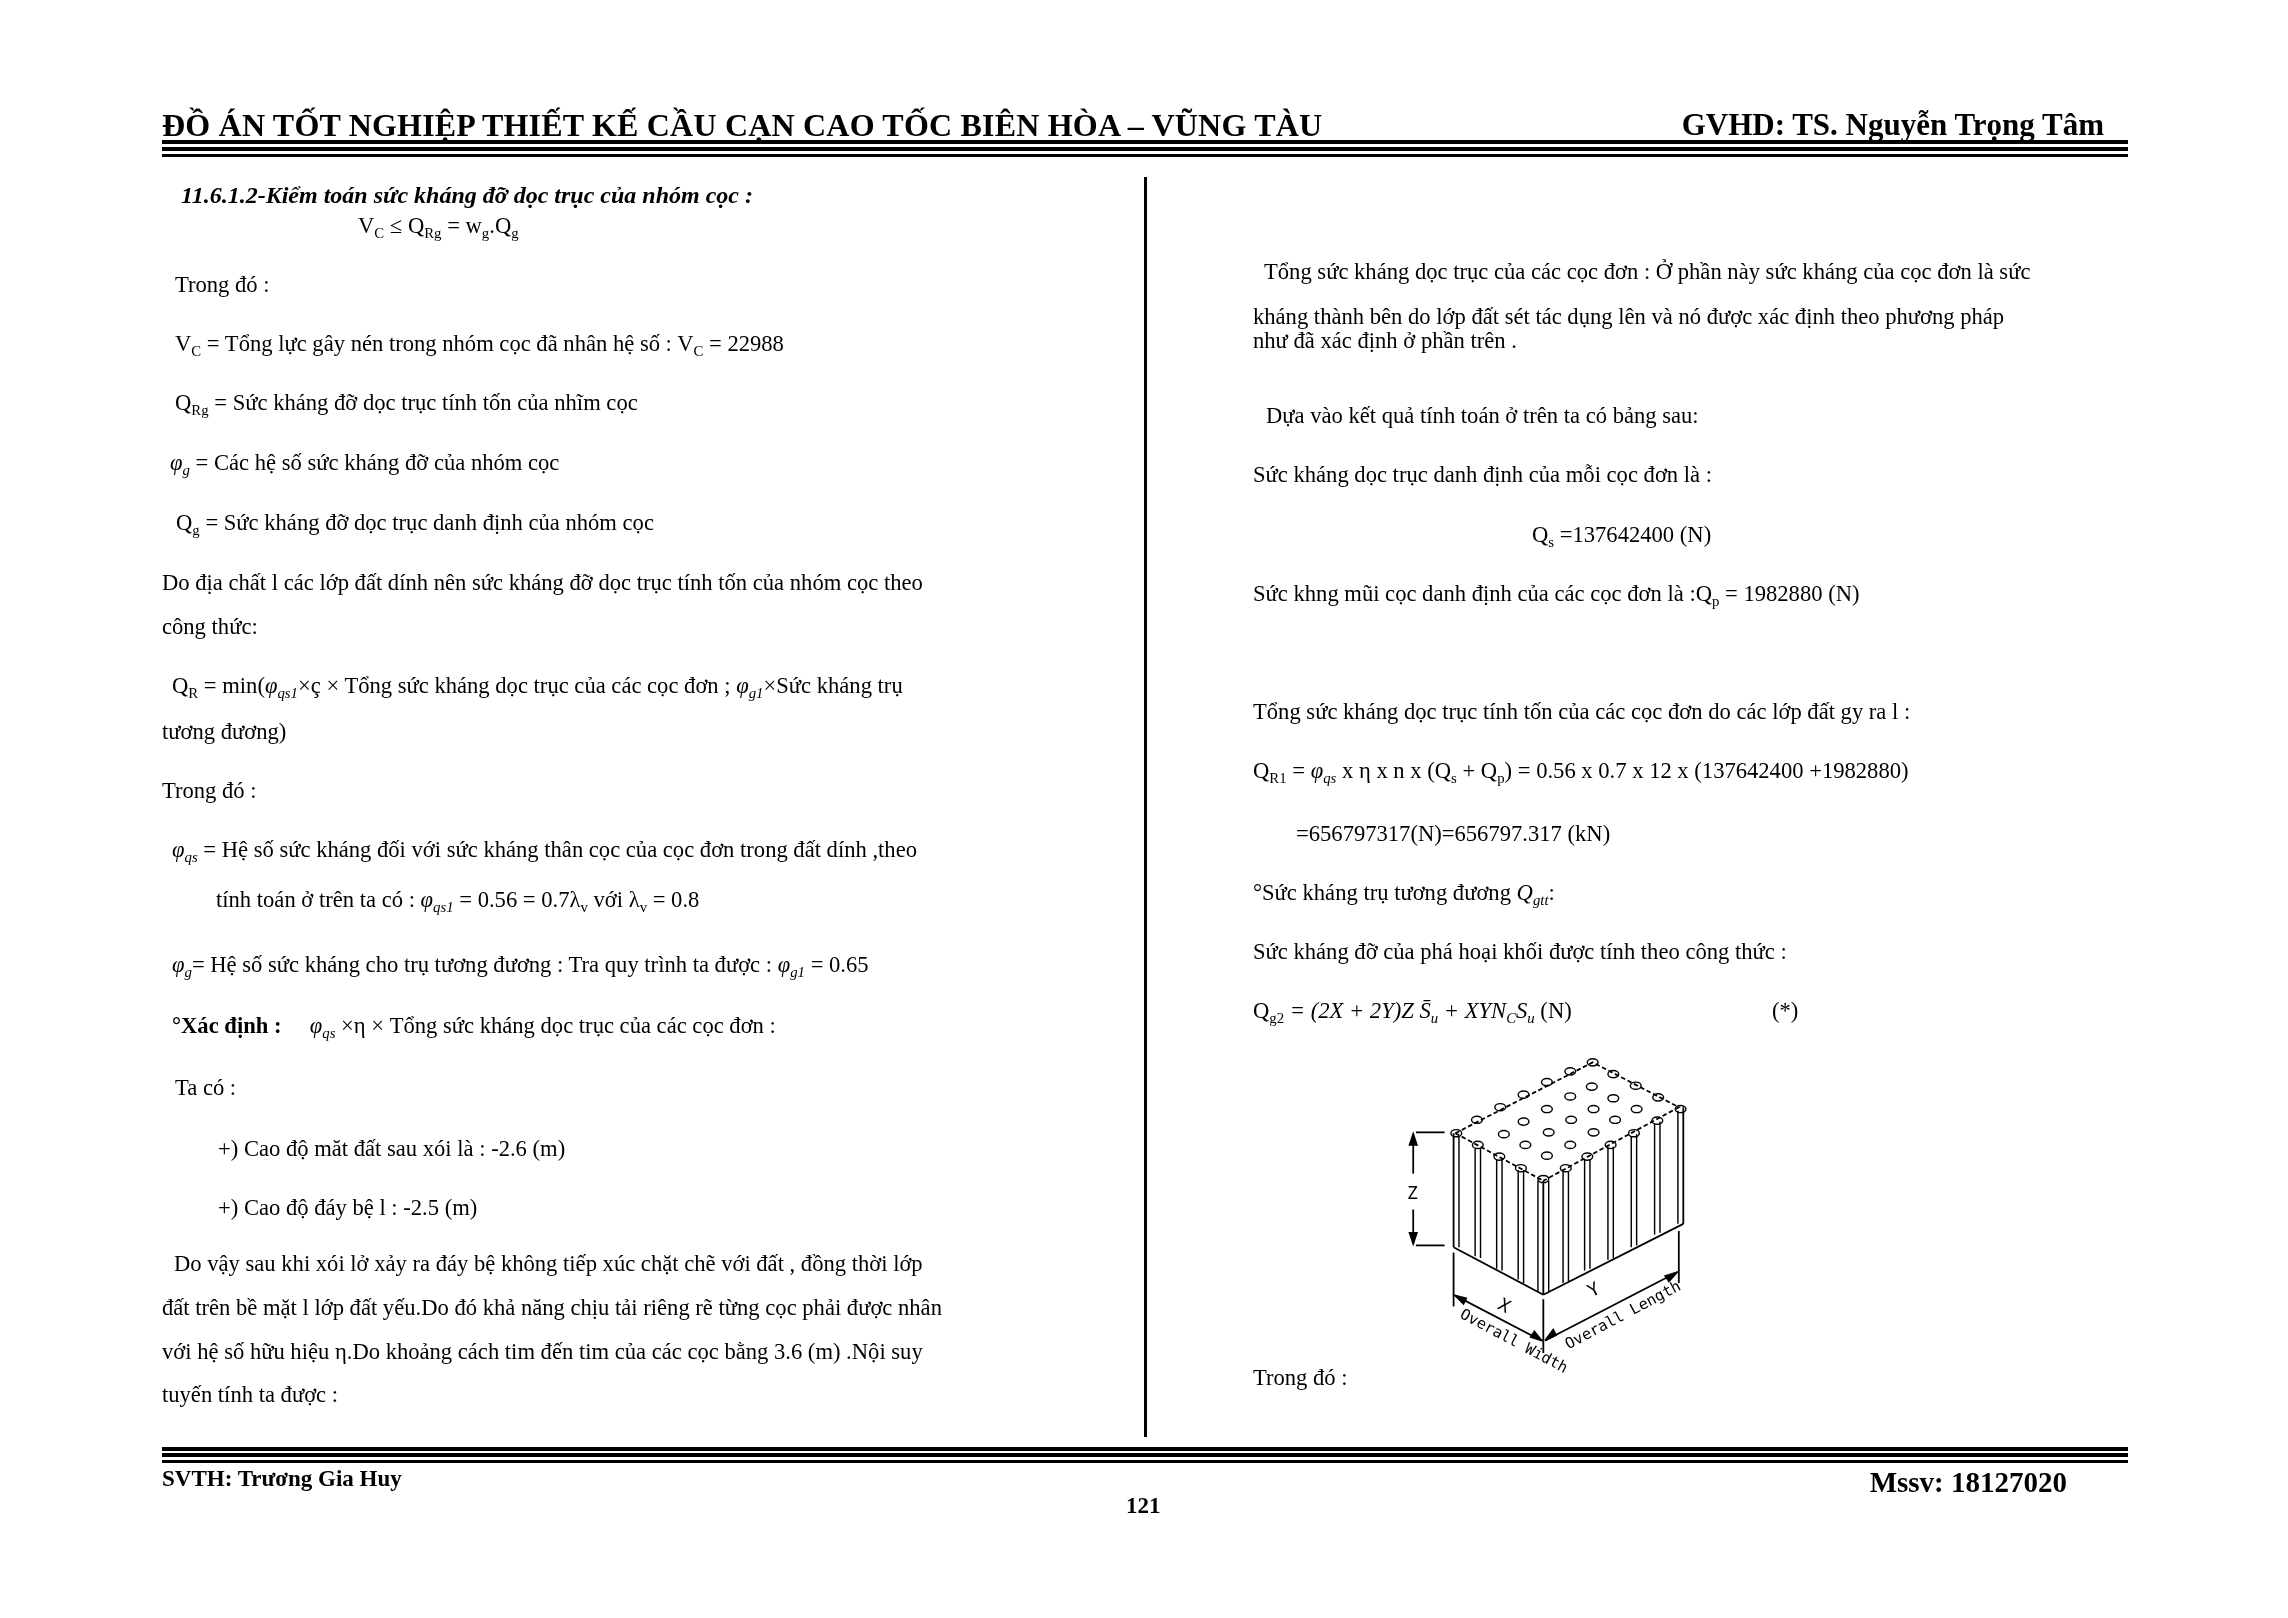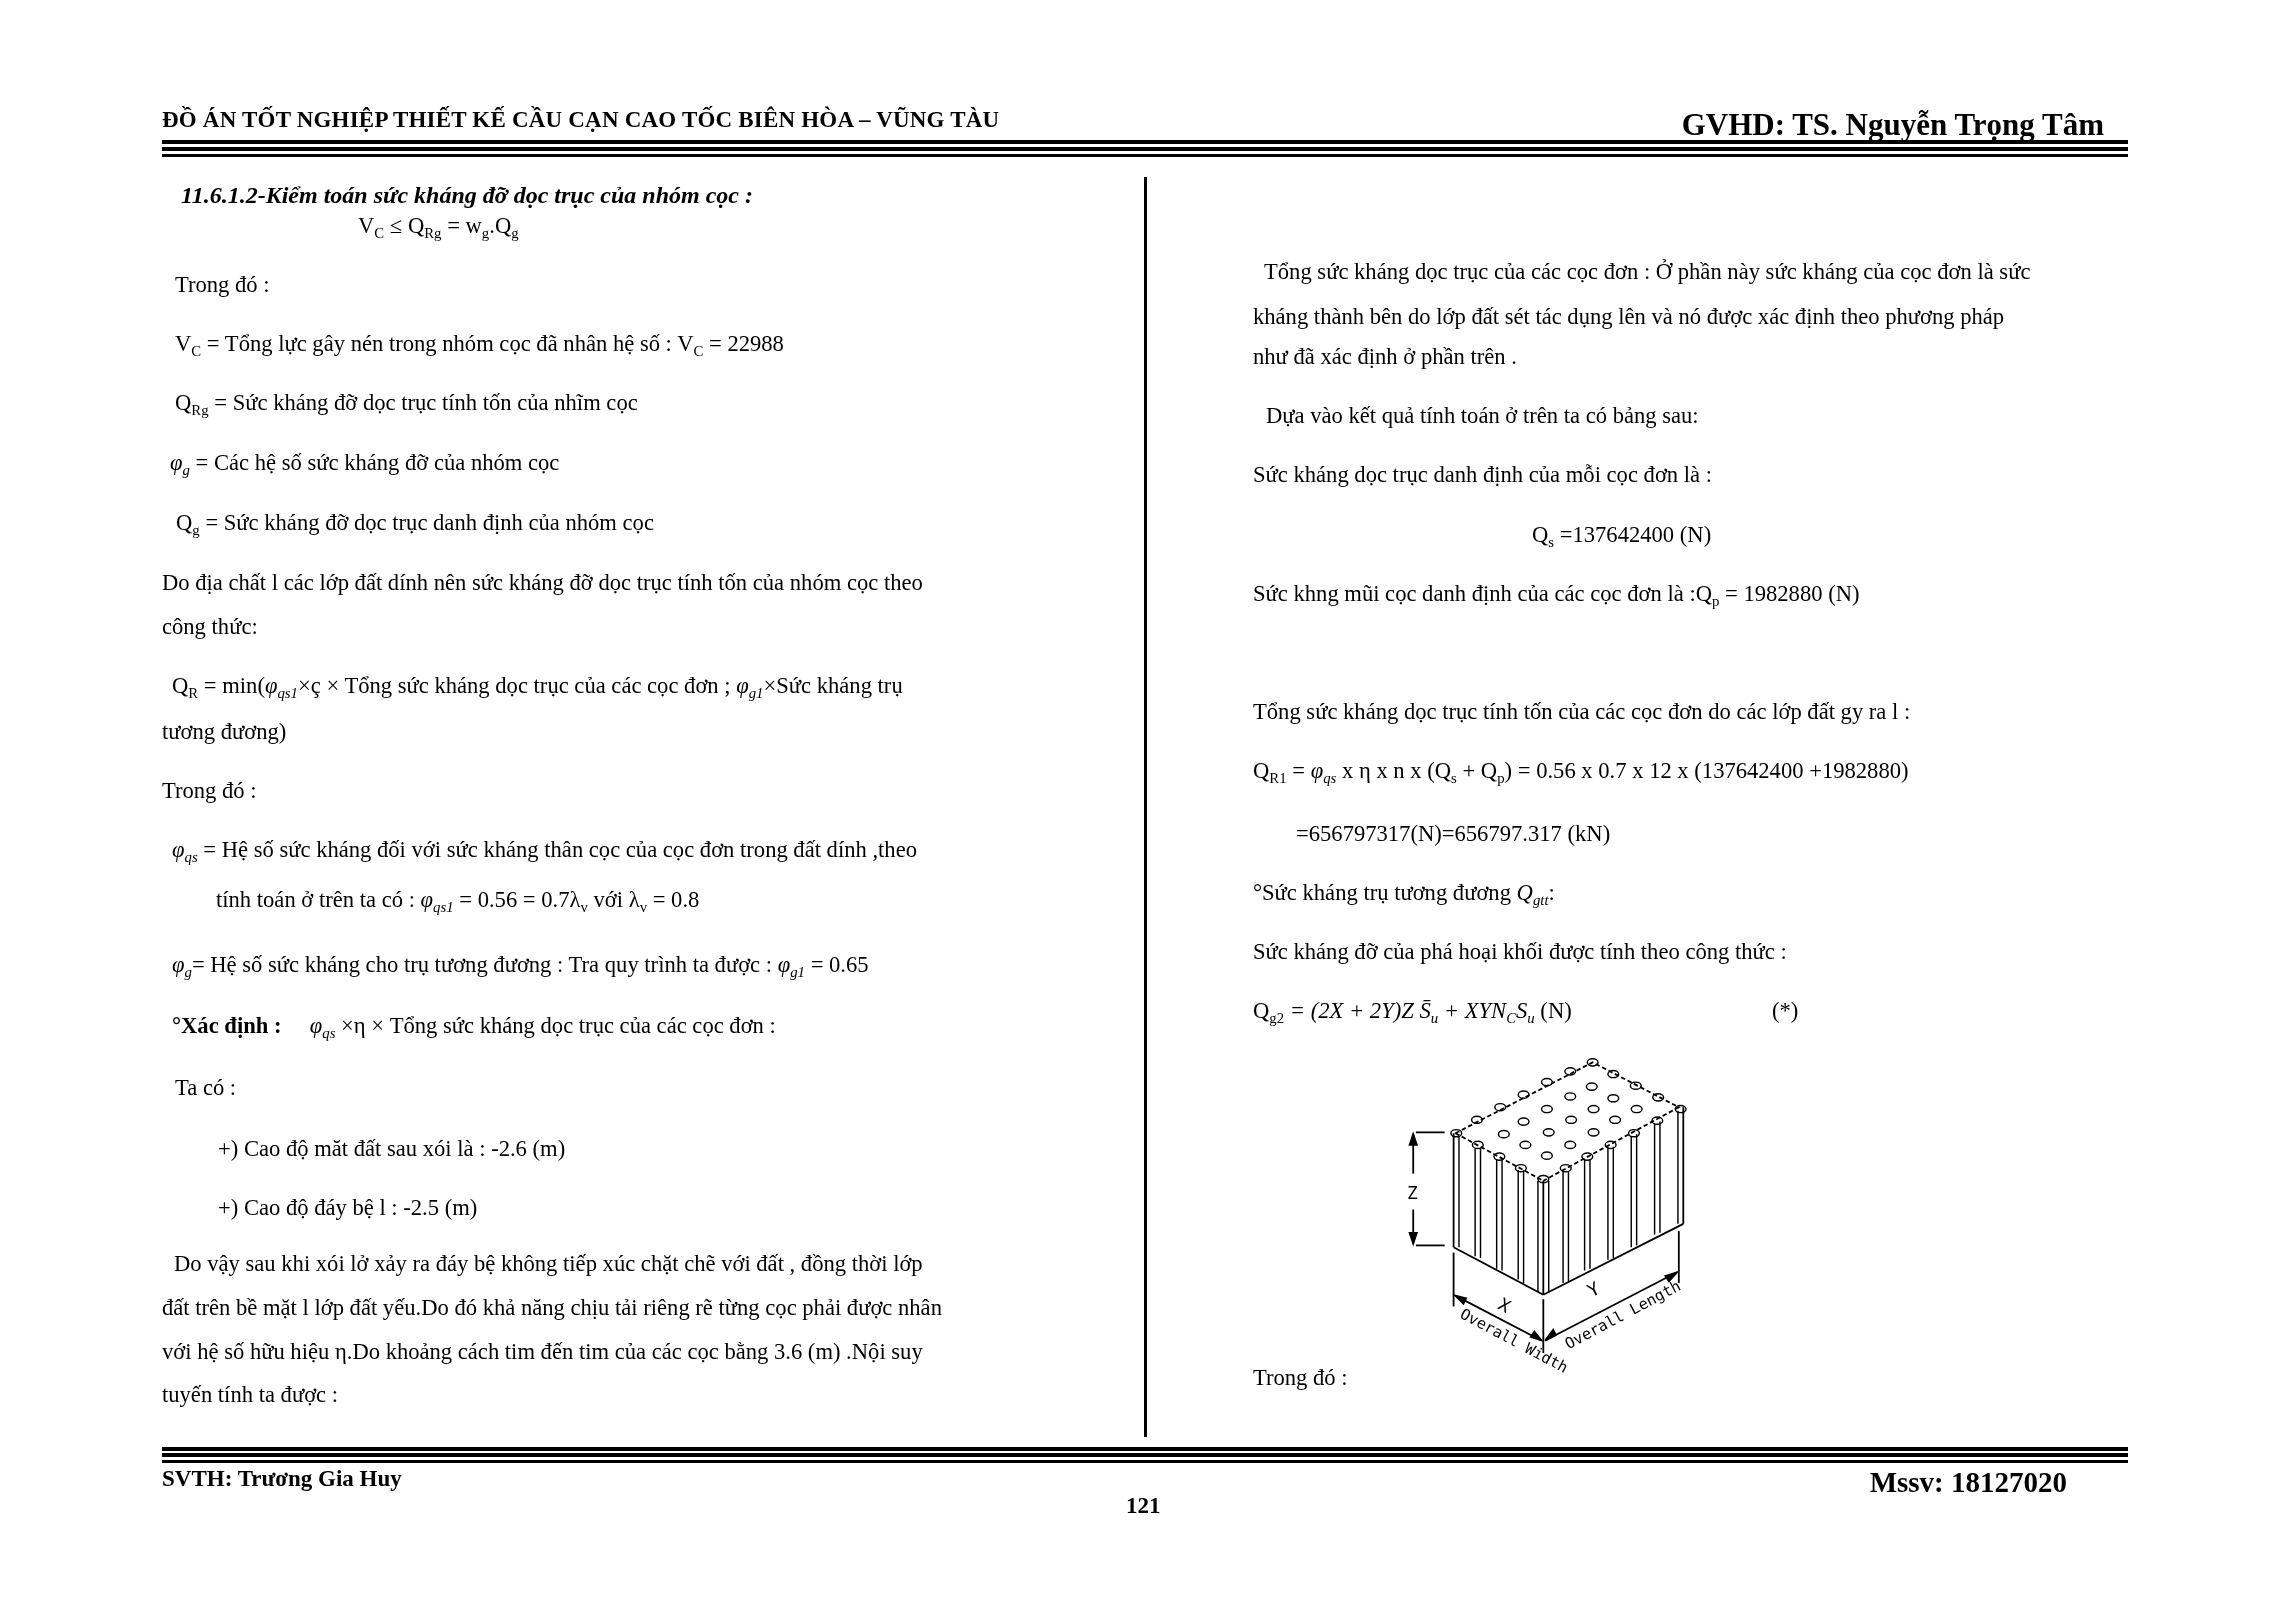--- a/index.html
+++ b/index.html
@@ -1,18 +1,18 @@
 <!DOCTYPE html>
 <html style="font-size:14.8px"><head>
 <meta charset="utf-8">
 <style>
   html, body { margin:0; padding:0; background:#ffffff; }
   body { width:2289px; height:1619px; position:relative; overflow:hidden;
          font-family:"Liberation Serif","DejaVu Serif",serif; color:#000; }
-  .hdr-left { position:absolute; left:162px; top:107px; font-size:23px; font-weight:bold; letter-spacing:0.2px; }
+  .hdr-left { position:absolute; left:162px; top:107px; font-size:32px; font-weight:bold; letter-spacing:0.2px; }
   .hdr-right { position:absolute; right:185px; top:107px; font-size:31px; font-weight:bold; }
   .rule { position:absolute; left:162px; width:1966px; }
   .rule .l { position:absolute; left:0; width:100%; background:#000; }
   .col-div { position:absolute; left:1144px; top:177px; width:2.8px; height:1260px; background:#000; }
   .col { position:absolute; font-size:22.6px; line-height:1.2; }
   .ln { position:absolute; white-space:nowrap; }
   .it { font-style:italic; }
   .b { font-weight:bold; }
   sub { font-size:14.8px; vertical-align:-4.6px; line-height:0; }
   .frac { display:inline-block; vertical-align:middle; text-align:center; margin:0 1.8px; }
@@ -94,21 +94,21 @@
   <div class="ln" style="left:174px;top:1250px;">Do vậy sau khi xói lở xảy ra đáy bệ không tiếp xúc chặt chẽ với đất , đồng thời lớp</div>
   <div class="ln" style="left:162px;top:1294px;">đất trên bề mặt l lớp đất yếu.Do đó khả năng chịu tải riêng rẽ từng cọc phải được nhân</div>
   <div class="ln" style="left:162px;top:1338px;">với hệ số hữu hiệu η.Do khoảng cách tim đến tim của các cọc bằng 3.6 (m) .Nội suy</div>
   <div class="ln" style="left:162px;top:1381px;">tuyến tính ta được  :</div>
 </div>
 
 <div class="col" style="left:0;top:0;width:2289px;height:1440px;">
 
   <div class="ln" style="left:1253px;top:303px;">kháng thành bên do lớp đất sét tác dụng lên và nó được xác định theo phương pháp</div>
   <div class="ln" style="left:1264px;top:258px;">Tổng sức kháng dọc trục của các cọc đơn : Ở phần này sức kháng của cọc đơn là sức</div>
-  <div class="ln" style="left:1253px;top:343px;font-family:Liberation Serif, serif;">như đã xác định ở phần trên .</div>
+  <div class="ln" style="left:1253px;top:327px;font-family:Liberation Serif, serif;">như đã xác định ở phần trên .</div>
 
   <div class="ln" style="left:1266px;top:402px;">Dựa vào kết quả tính toán ở trên ta có bảng sau:</div>
 
   <div class="ln" style="left:1253px;top:461px;">Sức kháng dọc trục danh định của mỗi cọc đơn là :</div>
 
   <div class="ln" style="left:1532px;top:521px;">
     <span>Q</span><sub>s</sub><span> =137642400  (N)</span>
   </div>
 
   <div class="ln" style="left:1253px;top:580px;">

